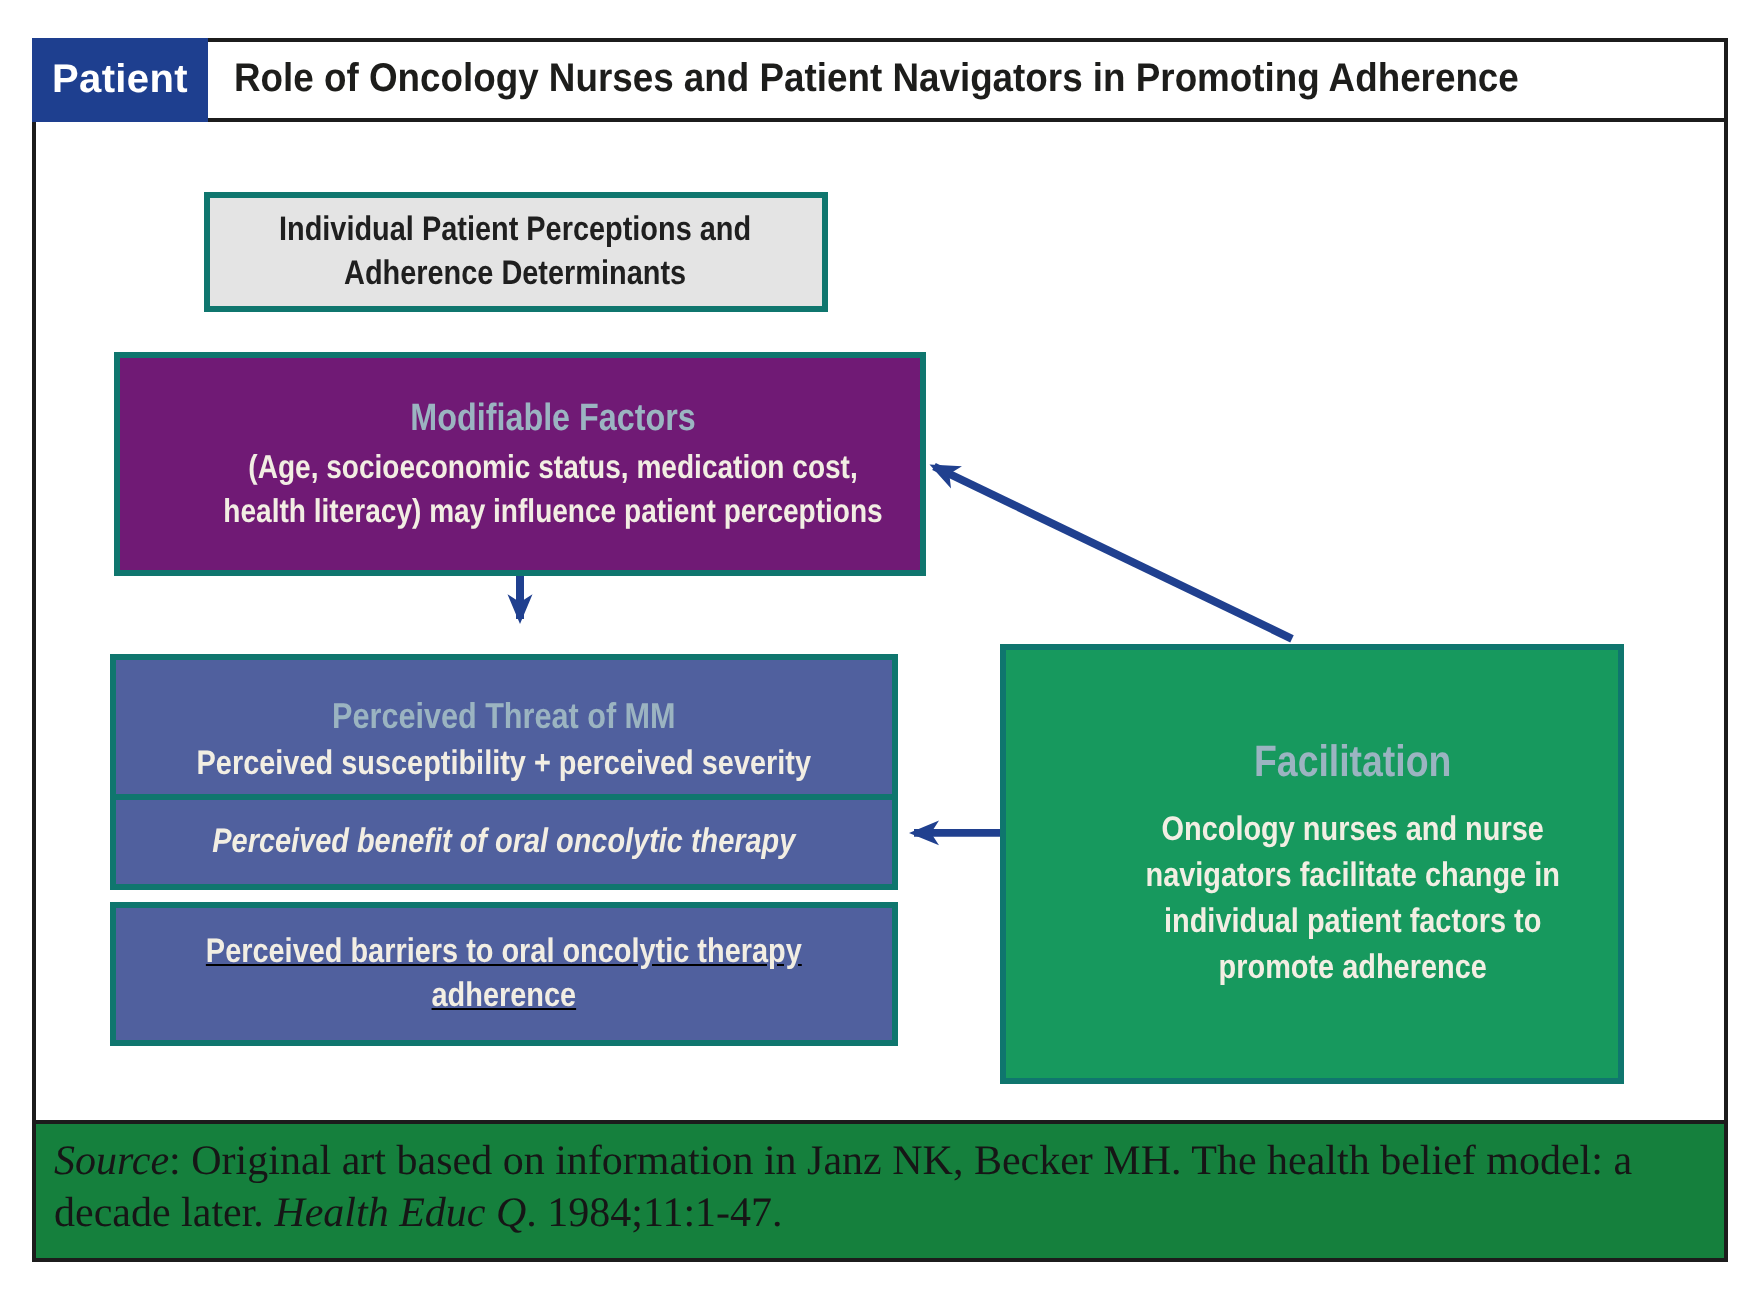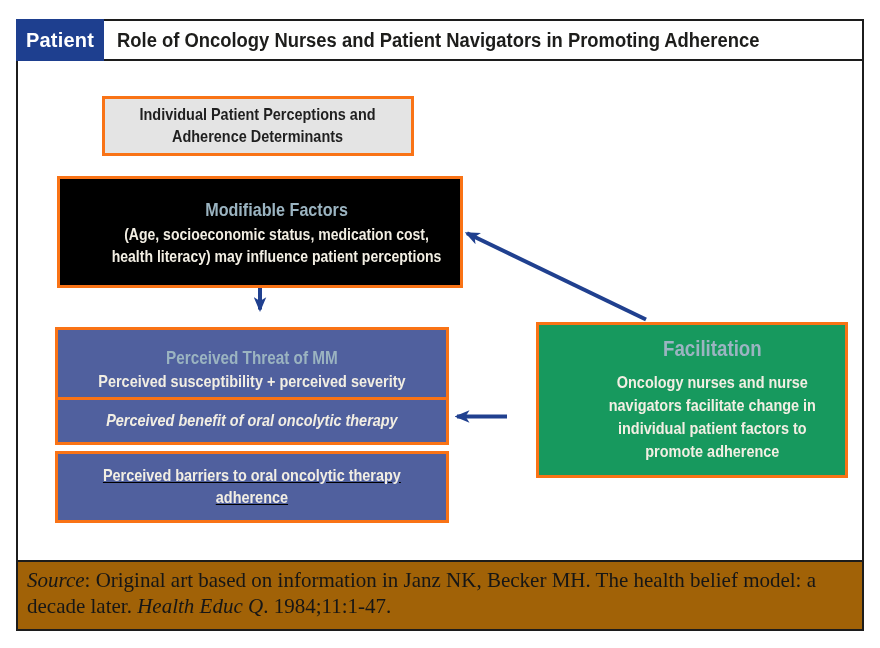--- a/index.html
+++ b/index.html
@@ -23,51 +23,51 @@
   }
   .figure-title {
     position:absolute; left:99px; top:50%;
     transform:translateY(-50%) scaleX(0.92); transform-origin:left center;
     font-size:20px; font-weight:bold; color:#1d1d1b; white-space:nowrap;
   }
   
   .canvas { position:relative; flex:1; background:#ffffff; }
   .arrows { position:absolute; left:0; top:0; width:100%; height:100%; pointer-events:none; }
   .box {
-    position:absolute; box-sizing:border-box; border:3px solid #f97316;
+    position:absolute; box-sizing:border-box; border:3px solid #0f766e;
     display:flex; flex-direction:column; align-items:center; justify-content:center;
     text-align:center; overflow:visible;
   }
   .cx { flex:none; width:118%; transform:scaleX(0.85); }
   .gray-box  { background:#e4e4e4; }
-  .maroon-box{ background:#000000;padding-left:33px; }
+  .maroon-box{ background:#701a75;padding-left:33px; }
   .slate-box { background:#50609e; }
   .green-box { background:#17995e; }
   .box-heading { color:#9bb4c1; font-weight:bold; }
   .box-body, .box-text { color:#f2eee3; font-weight:bold; white-space:pre-line; }
   .gray-box .box-text { color:#1f1f1f; font-size:17px; line-height:1.28; }
   .maroon-box .box-heading { font-size:19px; line-height:1.45; }
   .maroon-box .box-body { font-size:16.5px; line-height:1.32; }
   .threat .box-heading { font-size:18px; line-height:1.4; }
   .threat .box-body { font-size:17px; line-height:1.3; }
   .benefit .box-text, .barriers .box-text { font-size:17px; line-height:1.32; }
   .green-box .box-heading { font-size:22px; line-height:1.2; margin-bottom:10px; }
   .green-box .box-body { font-size:17px; line-height:1.35; }
   
   .gray-box   { left:84px;  top:35px;  width:312px; height:60px; }
   .maroon-box { left:39px;  top:115px; width:406px; height:112px; }
   .threat     { left:37px;  top:266px; width:394px; height:85px; }
   .benefit    { left:37px;  top:336px; width:394px; height:48px;font-style:italic; }
   .barriers   { left:37px;  top:390px; width:394px; height:72px;text-decoration:underline; }
-  .green-box  { left:518px; top:261px; width:312px; height:156px;padding-left:41px; }
+  .green-box  { left:482px; top:261px; width:312px; height:220px;padding-left:41px; }
   
   .ftr {
     flex:none; height:62px; border-top:2px solid #1c1c1c;
     font-family:"Liberation Serif", serif; font-size:21px; line-height:1.24;
-    color:#161616; padding:5px 12px 0 9px; background:#a16207;
+    color:#161616; padding:5px 12px 0 9px; background:#15803d;
   }
   .it { font-style:italic; }
 </style>
 </head>
 <body>
 
 <div class="page">
   <div class="frame">
 
     <div class="hdr">

